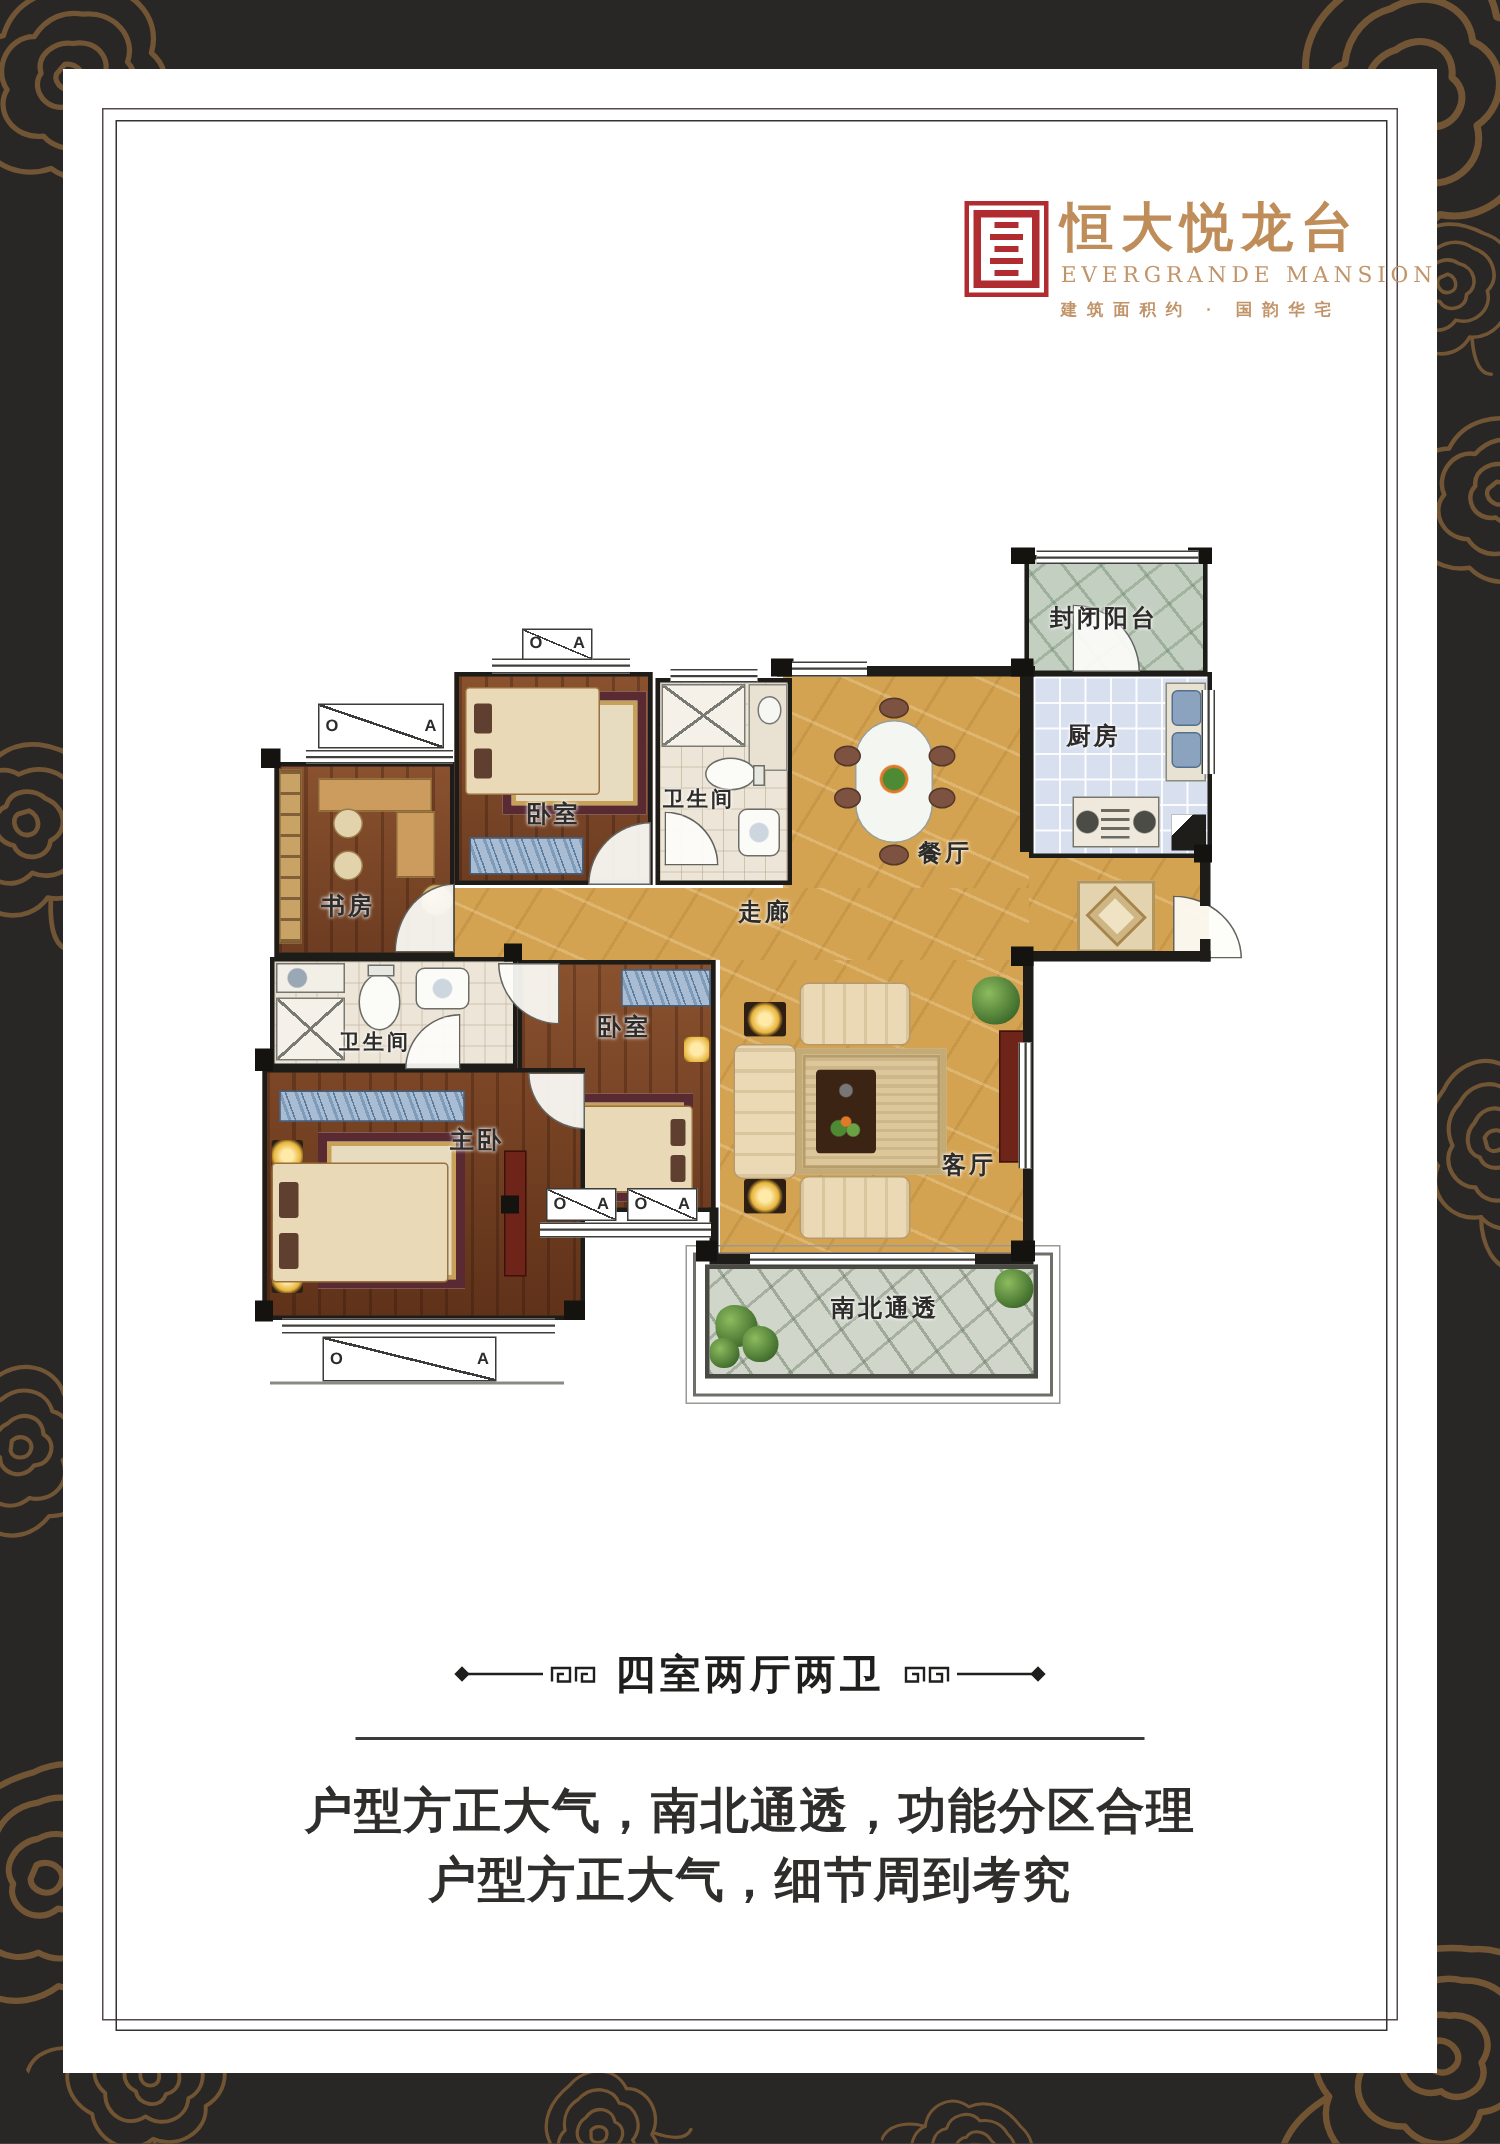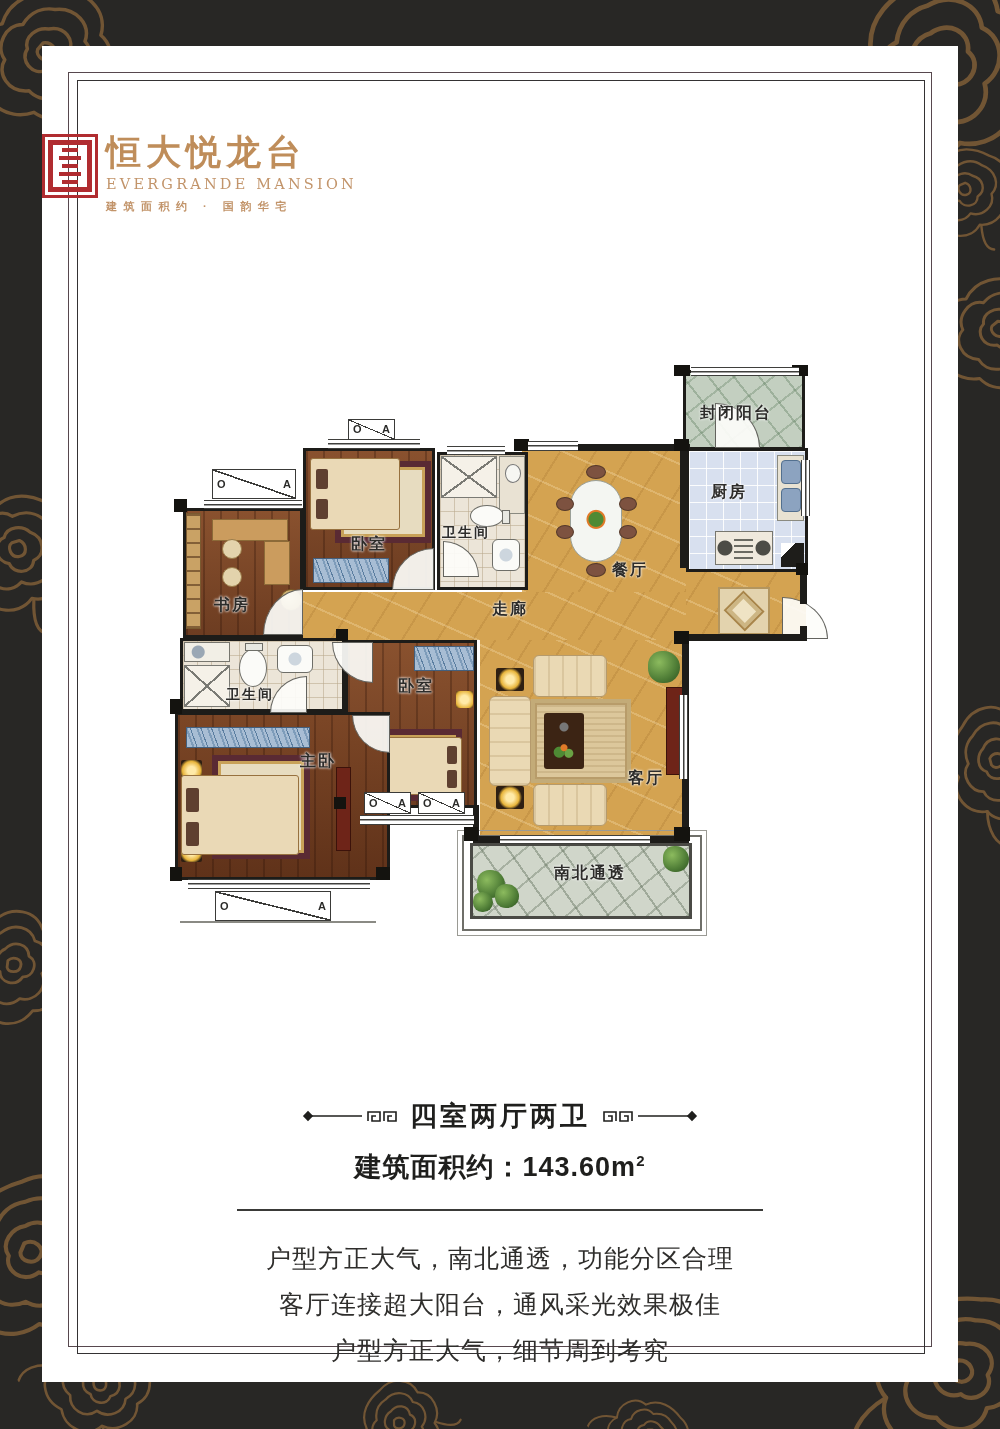--- a/index.html
+++ b/index.html
@@ -6,21 +6,21 @@
     font-family:"Liberation Sans","DejaVu Sans",sans-serif;background:#282725;}
   
   .frame{position:absolute;inset:0;background:#282725;overflow:hidden;}
   .rose{position:absolute;opacity:.9;}
   
   .page{position:absolute;left:42px;top:46px;width:916px;height:1336px;background:#ffffff;}
   .bline{position:absolute;pointer-events:none;}
   .bline.b1{left:26px;top:26px;width:862px;height:1273px;border:1px solid #57484e;}
   .bline.b2{left:35px;top:34px;width:846px;height:1272px;border:1px solid #343233;}
   
-  .logo{position:absolute;left:0;right:0;top:88px;display:flex;justify-content:flex-start;align-items:flex-start;gap:8px;}
+  .logo{position:absolute;left:0;right:0;top:88px;display:flex;justify-content:flex-end;align-items:flex-start;gap:8px;}
   .seal{width:56px;height:64px;border:3px solid #b02c30;padding:3px;box-sizing:border-box;}
   .seal .s2{width:100%;height:100%;border:5px solid #b02c30;box-sizing:border-box;padding:3px 4px;display:flex;flex-direction:column;justify-content:space-between;}
   .seal .bar{height:4px;background:#b02c30;}
   .seal .bar.w60{width:60%;margin:0 auto;}
   .seal .bar.w80{width:84%;margin:0 auto;}
   .logo-title{font-family:"DejaVu Serif","Liberation Serif",serif;font-size:35px;font-weight:bold;color:#bf8d5a;letter-spacing:5px;line-height:1.05;}
   .logo-sub{font-family:"DejaVu Serif","Liberation Serif",serif;font-size:14.5px;color:#c2946a;letter-spacing:3.2px;margin-top:5px;}
   .logo-tag{font-size:11px;color:#c2946a;letter-spacing:6.5px;margin-top:7px;font-weight:bold;}
   
   .plan{position:absolute;left:128px;top:319px;width:672px;height:600px;}
@@ -77,21 +77,21 @@
   .medal .dia{width:55%;height:55%;border:2px solid #a8854a;transform:rotate(45deg);background:#efe3c4;box-shadow:inset 0 0 0 4px #cdb684;}
   .rail{position:absolute;border:2px solid #6f6f69;outline:1.5px solid #9a9a94;outline-offset:4px;z-index:4;}
   .thinline{position:absolute;background:#8a8a84;z-index:24;}
   
   .info{position:absolute;left:0;right:0;top:1052px;text-align:center;color:#222;}
   .title-row{display:flex;align-items:center;justify-content:center;gap:10px;}
   .title-row h2{margin:0;font-size:27px;letter-spacing:3px;color:#1f1f1d;}
   .area{margin-top:15px;font-size:27px;font-weight:bold;color:#1f1f1d;letter-spacing:1px;}
   .area sup{font-size:15px;}
   .divider{width:526px;height:2px;background:#3a3a38;margin:24px auto 0;}
-  .desc{margin-top:24px;font-size:25px;line-height:46px;font-weight:400;color:#2f2e2c;letter-spacing:1px;}
+  .desc{margin-top:24px;font-size:32px;line-height:46px;font-weight:700;color:#2f2e2c;letter-spacing:1px;}
 </style>
 </head>
 <body>
 
 <svg width="0" height="0" style="position:absolute">
   <symbol id="rose-sym" viewBox="0 0 120 120">
     <g fill="none" stroke="#7a5a36" stroke-width="2.4" stroke-linecap="round" stroke-linejoin="round">
       <path d="M60 18 C78 12 96 24 94 42 C108 50 106 72 92 80 C94 98 74 110 58 102 C40 112 20 100 22 84 C8 74 10 52 26 46 C28 28 44 20 60 18 Z"></path>
       <path d="M60 30 C74 26 86 36 84 48 C94 56 90 72 78 76 C78 90 62 96 52 88 C38 92 28 80 32 70 C24 62 28 46 40 44 C44 34 52 30 60 30 Z"></path>
       <path d="M58 44 C68 40 78 48 74 58 C80 66 70 76 62 72 C52 78 42 68 46 60 C42 52 50 44 58 44 Z"></path>
@@ -357,21 +357,19 @@
       <h2>四室两厅两卫</h2>
       <svg width="100" height="16" viewBox="0 0 100 16" style="transform:scale(-1,1)">
           <g stroke="#1f1f1d" stroke-width="1.6" fill="none">
             <path d="M4 8 L62 8"></path>
             <path d="M4 8 L8 4 L12 8 L8 12 Z" fill="#1f1f1d"></path>
             <path d="M68 13 v-9 h12 v9 h-8 v-5 h4"></path>
             <path d="M84 13 v-9 h12 v9 h-8 v-5 h4"></path>
           </g>
         </svg>
     </div>
-    <div class="area"><span>建筑面积约：</span><span>143.60m</span><sup>2</sup></div>
     <div class="divider"></div>
     <div class="desc">
       <div>户型方正大气，南北通透，功能分区合理</div>
-      <div>客厅连接超大阳台，通风采光效果极佳</div>
       <div>户型方正大气，细节周到考究</div>
     </div>
   </div>
 </div>
 
 </body></html>

